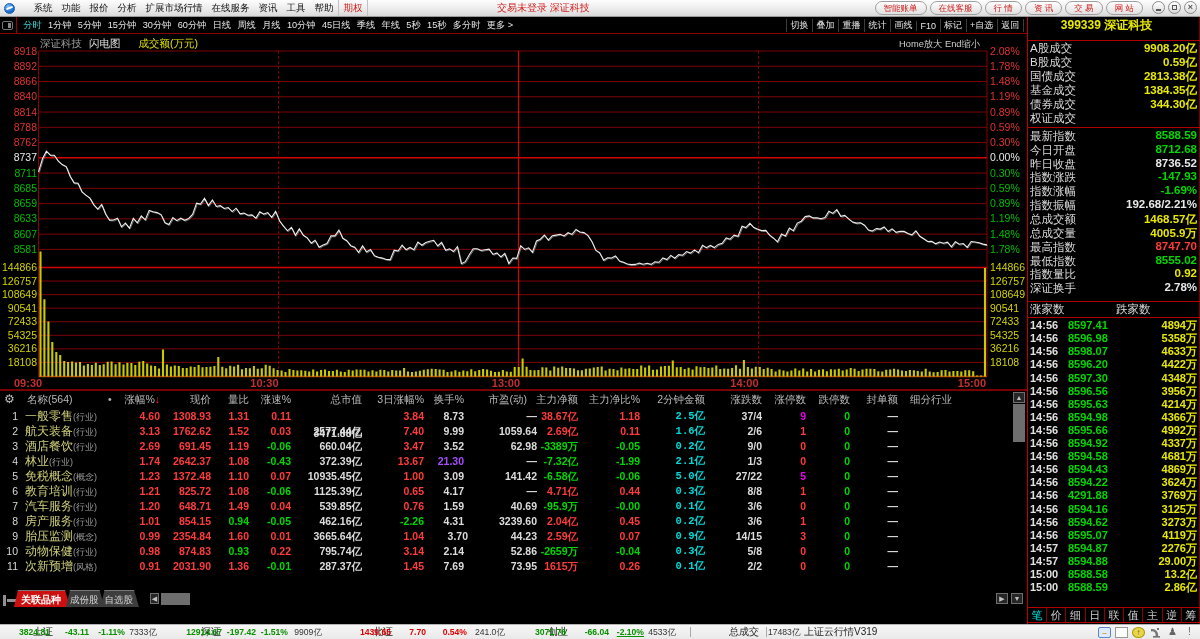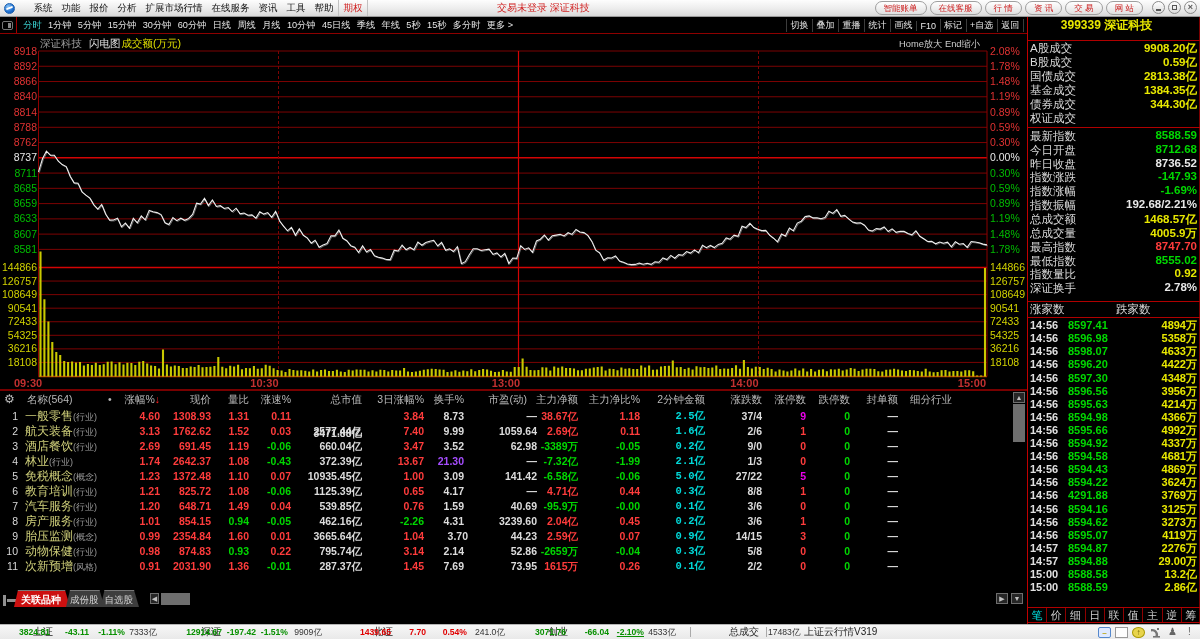--- a/index.html
+++ b/index.html
@@ -44,21 +44,21 @@
 #tb-tools { position:absolute; left:786px; top:2px; height:13px; display:flex; align-items:center; font-size:9px;text-align:right; }
 .tool { padding:0 3.5px; border-left:1px solid #3c3c3c; white-space:nowrap; }
 .tool:last-child { border-right:1px solid #3c3c3c; }
 #tb-code { position:absolute; left:1027px; top:0; width:173px; height:16px; text-align:center;
   color:#e8e800; font-weight:bold; font-size:12px; line-height:16px; padding-right:14px; z-index:6; }
 
 
 #chart { position:absolute; left:0; top:34px; width:1027px; height:357px; background:#000; overflow:hidden; }
 #chart-label { position:absolute; left:40px; top:3px; font-size:10.5px; z-index:3; }
 #chart-label .nm { color:#9a9a9a; } #chart-label .tp { color:#e0e0e0; margin-left:7px; }
-#chart-label .ind { color:#e2e200; margin-left:1px; }
+#chart-label .ind { color:#e2e200; margin-left:18px; }
 #chart-hint { position:absolute; left:899px; top:4px; font-size:9.3px; color:#cdcdcd; z-index:3; }
 #chart-svg { position:absolute; left:0; top:0; }
 .axlab { position:absolute; font-size:10.5px; line-height:11px; white-space:nowrap; }
 .ax-r { color:#e03232; } .ax-g { color:#00bb00; } .ax-w { color:#e8e8e8; } .ax-y { color:#d2d200; }
 .ax-t { color:#c23030; font-size:11px; font-weight:bold; }
 
 
 #table { position:absolute; left:0; top:391px; width:1027px; height:198px; background:#000; overflow:hidden; }
 .trow { position:absolute; left:0; width:1027px; height:15px; }
 .tcell { position:absolute; top:0; height:15px; line-height:15px; font-size:10.5px; white-space:nowrap; }

